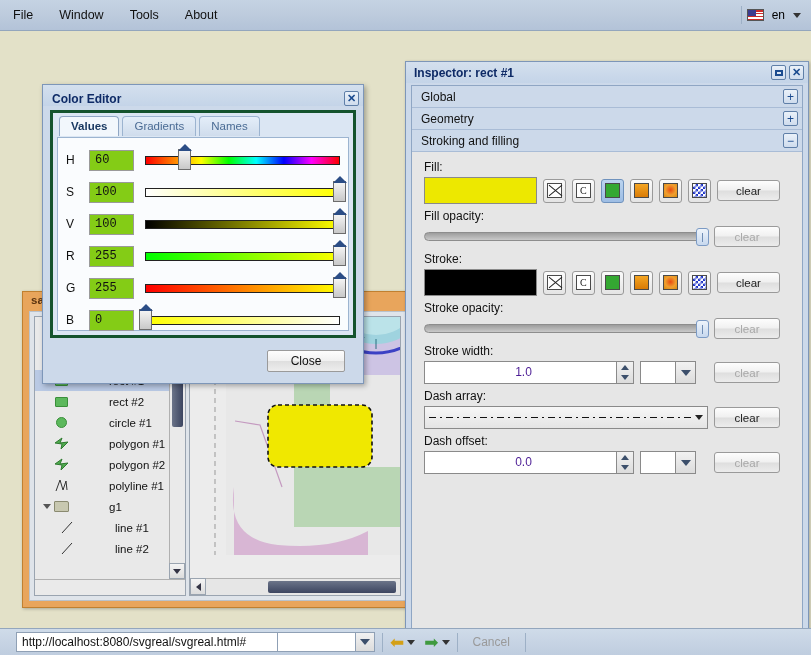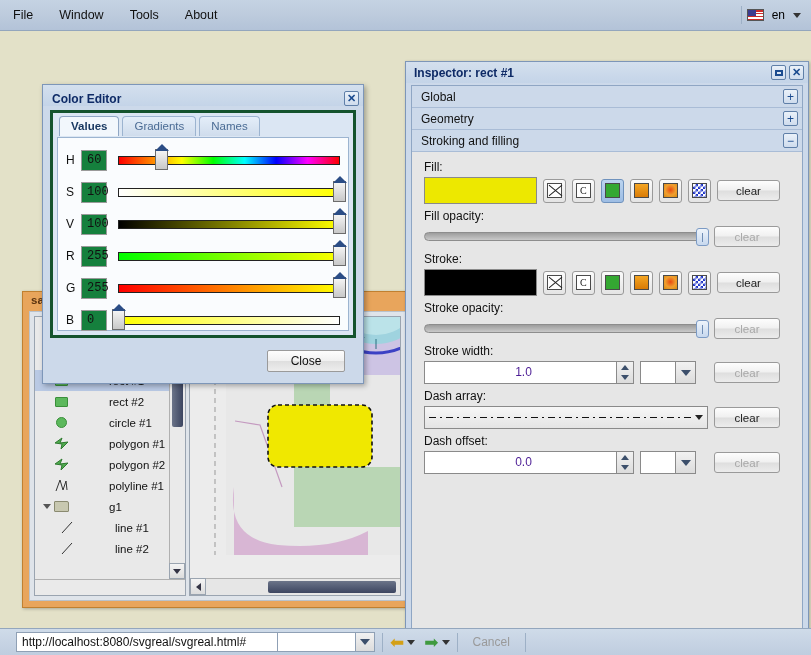--- a/index.html
+++ b/index.html
@@ -288,23 +288,24 @@
     border-color: #8fa6c4;
   }
   #ce-panel {
     position: absolute; left: 4px; top: 24px; right: 4px; bottom: 4px;
     background: #fafcfe; border: 1px solid #9cb4d0;
     padding: 6px 8px 0 8px;
   }
   .ce-row { display: flex; align-items: center; height: 32px; }
   .ce-ch { width: 15px; font-size: 12px; color: #111; }
   .ce-num {
-    width: 26px; height: 21px; border: 1px solid #9a9a9a; background: #15803d;
+    width: 45px; height: 21px; border: 1px solid #9a9a9a; background: #84cc16;
     font-size: 12px; color: #111; padding: 2px 0 0 5px;
     font-family: "Liberation Mono", monospace;
+    margin-left: 8px;
   }
   .ce-track-wrap { flex: 1; position: relative; margin-left: 11px; height: 22px; }
   .ce-track {
     position: absolute; left: 0; right: 0; top: 7px; height: 9px;
     border: 1px solid #222;
   }
   .ce-thumb {
     position: absolute; top: 0px; width: 13px; height: 21px;
     background: linear-gradient(to bottom,#f6f6f6,#c8c8c8);
     border: 1px solid #6c6c6c;

